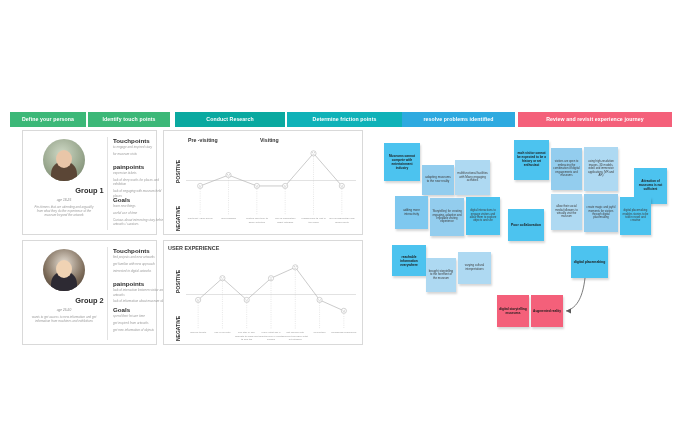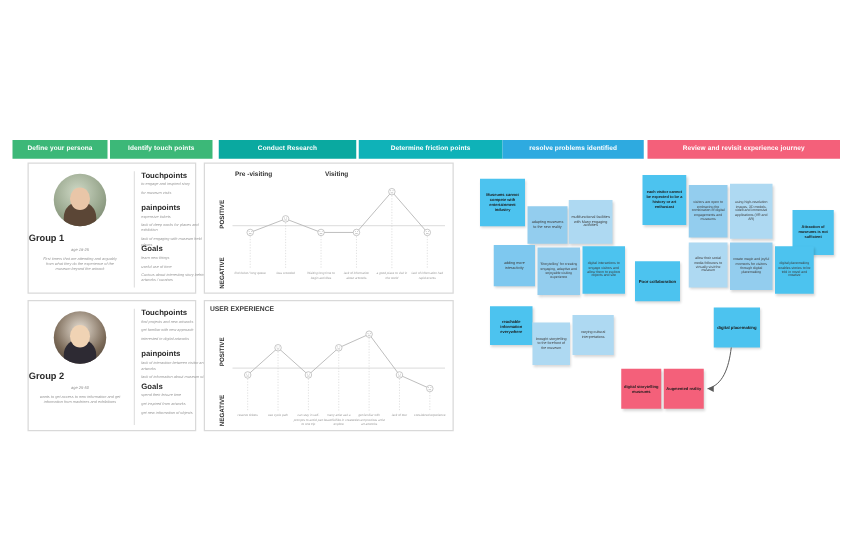--- a/index.html
+++ b/index.html
@@ -31,21 +31,21 @@
     position:absolute;background:#ffffff;
     border:1px solid #d9d9d9;box-sizing:border-box;
   }
 
   
   .persona-avatar{
     position:absolute;border-radius:50%;
     overflow:hidden;
   }
   .persona-name{
-    position:absolute;width:100%;
+    position:absolute;width:100%;text-align:center;
     font-size:7.4px;font-weight:bold;color:#2b2b2b;
   }
   .persona-age{
     position:absolute;width:100%;text-align:center;
     font-size:3.2px;color:#8a8a8a;font-style:italic;
   }
   .persona-desc{
     position:absolute;width:100%;text-align:center;
     font-size:3.1px;color:#9a9a9a;font-style:italic;line-height:1.35;
     padding:0 8px;box-sizing:border-box;

